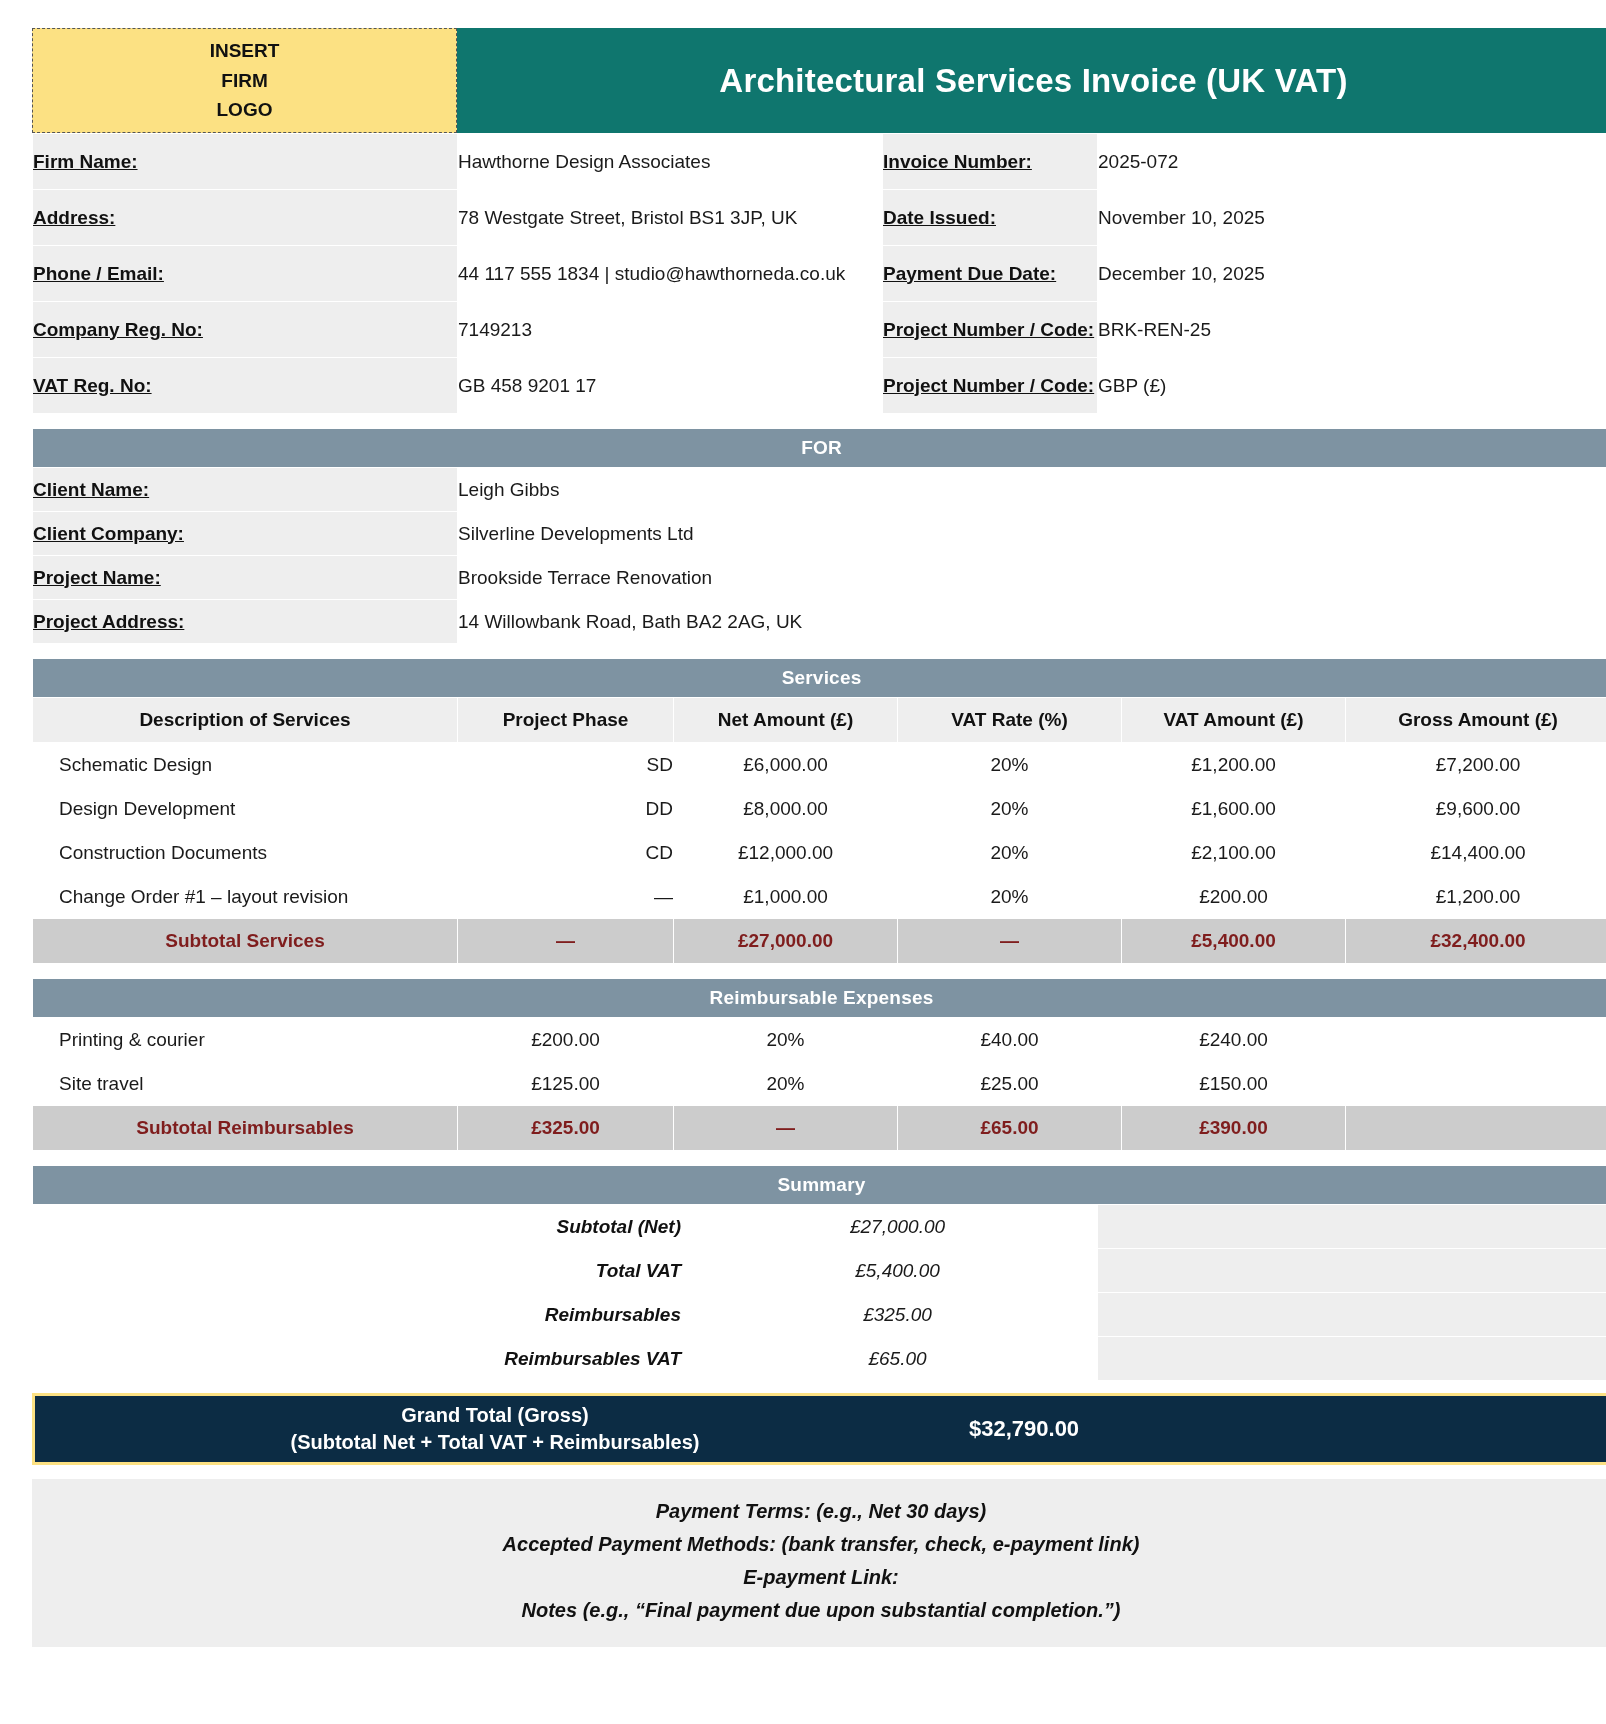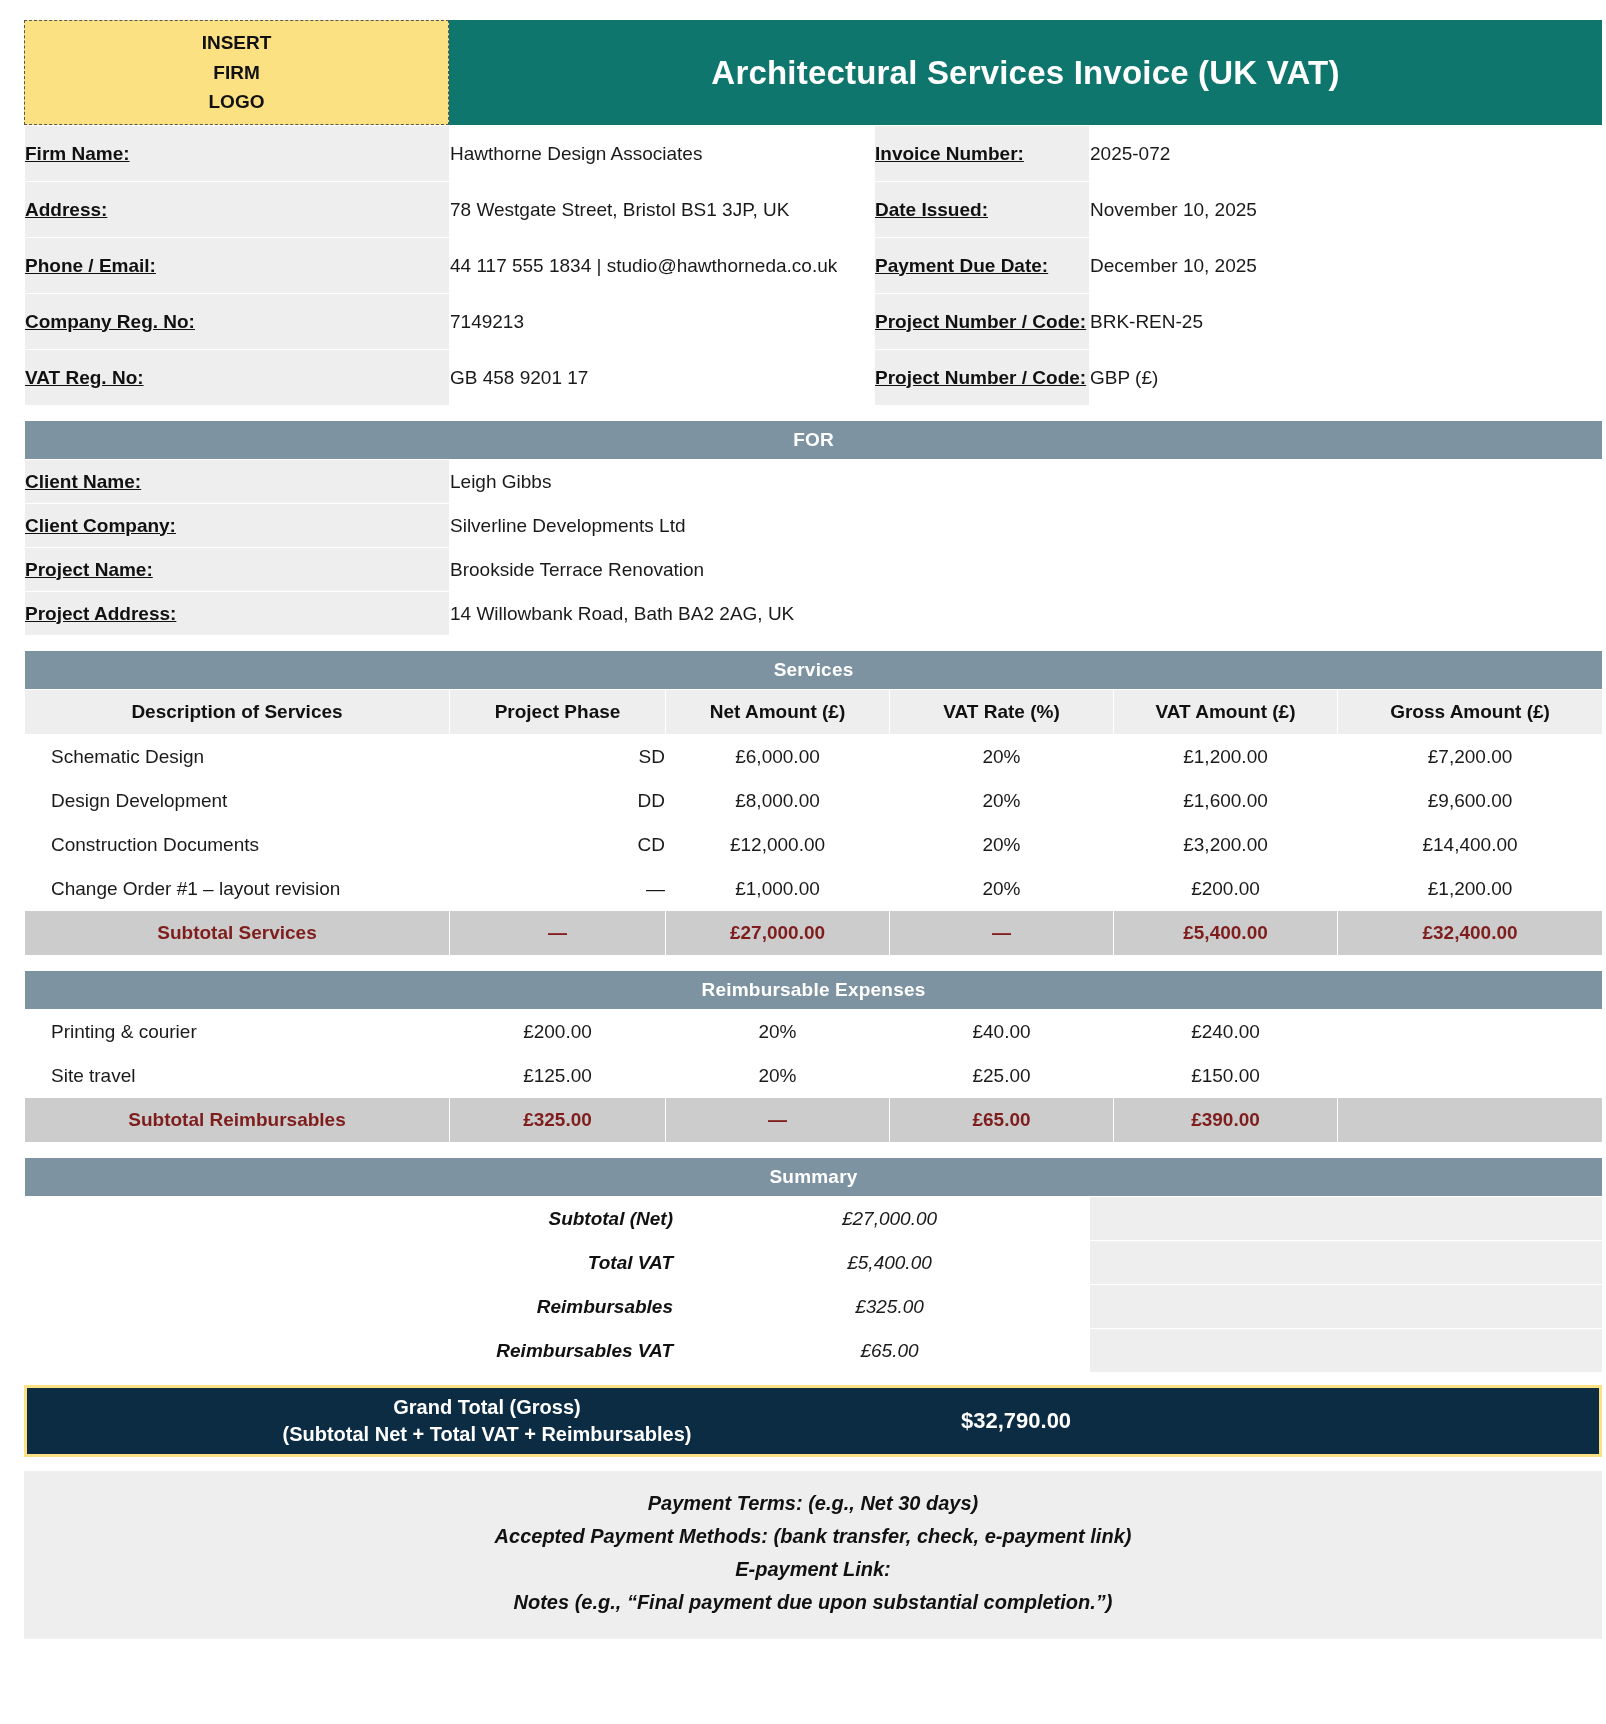--- a/index.html
+++ b/index.html
@@ -8,21 +8,21 @@
     background: #ffffff;
   }
   body {
     font-family: "Liberation Sans", sans-serif;
     width: 1606px;
     color: #1a1a1a;
   }
   .sheet {
     width: 1606px;
     box-sizing: border-box;
-    padding: 0;
+    padding: 8px;
   }
 
   
   table.grid {
     border-collapse: collapse;
     table-layout: fixed;
     width: 1578px;
     margin: 0 0 0 24px;
   }
   table.grid td, table.grid th {
@@ -299,21 +299,21 @@
         <td class="ctr">£8,000.00</td>
         <td class="ctr">20%</td>
         <td class="ctr">£1,600.00</td>
         <td class="ctr">£9,600.00</td>
       </tr>
       <tr class="drow">
         <td class="left">Construction Documents</td>
         <td class="leftpad">CD</td>
         <td class="ctr">£12,000.00</td>
         <td class="ctr">20%</td>
-        <td class="ctr">£3,200.00</td>
+        <td class="ctr">£2,100.00</td>
         <td class="ctr">£14,400.00</td>
       </tr>
       <tr class="drow">
         <td class="left">Change Order #1 – layout revision</td>
         <td class="leftpad">—</td>
         <td class="ctr">£1,000.00</td>
         <td class="ctr">20%</td>
         <td class="ctr">£200.00</td>
         <td class="ctr">£1,200.00</td>
       </tr>

